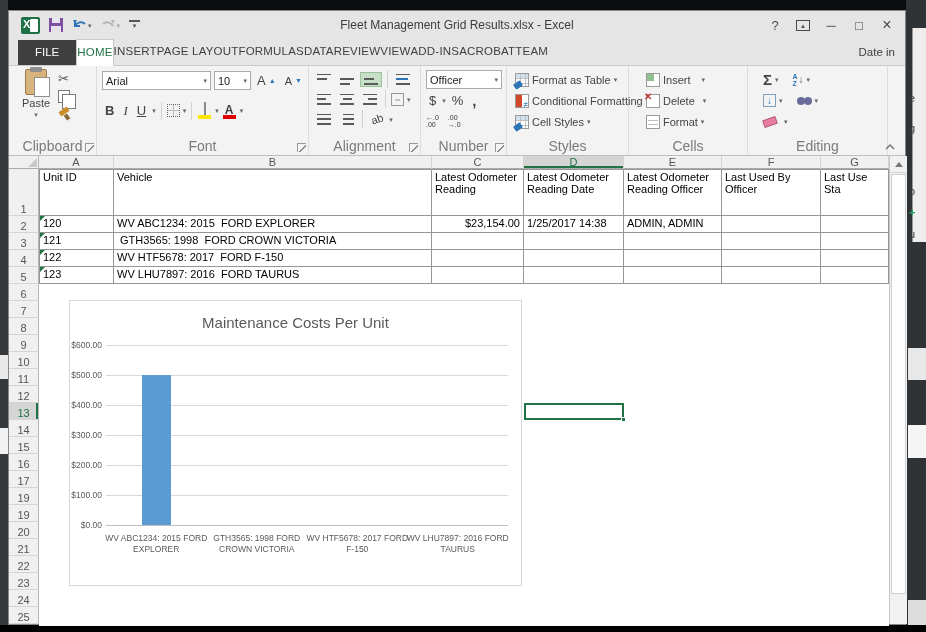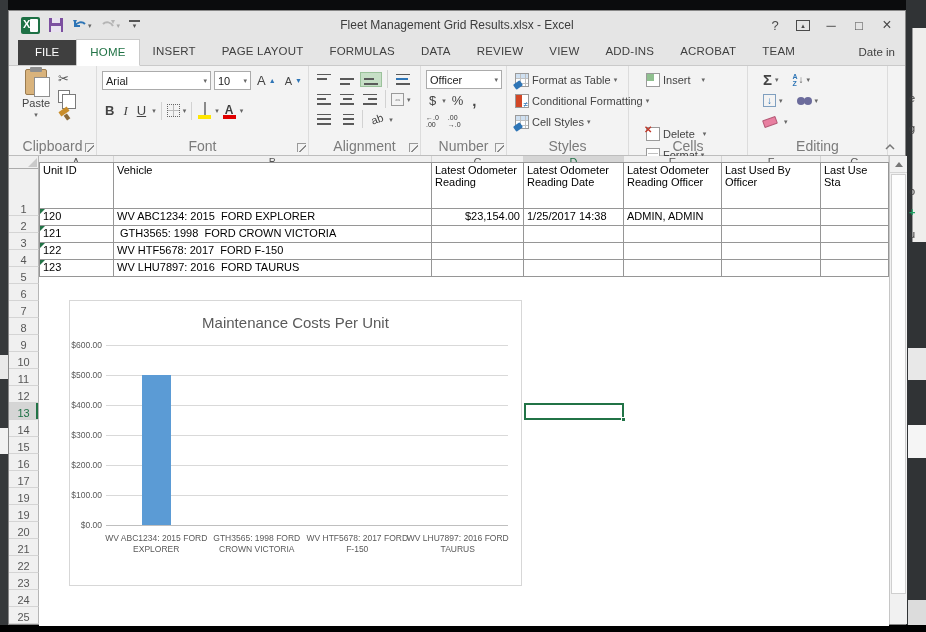--- a/index.html
+++ b/index.html
@@ -32,21 +32,21 @@
   .caret{font-size:7px;color:#666;line-height:1;}
   .caret.dim{color:#aaa;}
   .qat-custom{width:11px;height:10px;border-top:2px solid #555;color:#555;font-size:7px;line-height:8px;text-align:center;}
   .win-title{position:absolute;left:0;right:0;text-align:center;font-size:12px;color:#3c3c3c;pointer-events:none;}
   .win-controls{margin-left:auto;display:flex;align-items:center;gap:0;padding-right:4px;z-index:2;}
   .wc{width:28px;height:22px;display:flex;align-items:center;justify-content:center;font-size:13px;color:#4a4a4a;}
   .ribopt{width:14px;height:11px;border:1px solid #4a4a4a;position:relative;font-size:7px;line-height:9px;text-align:center;color:#4a4a4a;}
   
   .tabrow{position:absolute;left:0;top:28px;width:100%;height:27px;background:#e5e5e5;display:flex;align-items:flex-end;border-bottom:1px solid #cacaca;}
   .tab-file{background:#3f3f3f;color:#fff;font-size:11.5px;padding:6px 17px 7px;margin-left:9px;}
-  .tab{font-size:11.5px;color:#3f3f3f;padding:6px 13px 7px;letter-spacing:.2px;}
+  .tab{font-size:11.5px;color:#3f3f3f;padding:6px 0 7px;letter-spacing:.2px;}
   .tab.active{background:#fff;color:#217346;border:1px solid #cacaca;border-bottom:1px solid #fff;margin-bottom:-1px;}
   .signin{margin-left:auto;font-size:11.5px;color:#3f3f3f;padding:6px 10px 7px;}
   
   .ribbon{position:absolute;left:0;top:55px;width:100%;height:90px;background:#f3f3f3;border-bottom:1px solid #bdbdbd;display:flex;}
   .grp{position:relative;border-right:1px solid #dcdcdc;padding:3px 3px 16px 5px;flex:none;}
   .grp-label{position:absolute;bottom:1px;left:0;right:0;text-align:center;font-size:14px;color:#7b7b7b;}
   .launcher{position:absolute;right:2px;bottom:3px;width:9px;height:9px;border-left:1px solid #999;border-top:1px solid #999;
             background:linear-gradient(135deg,transparent 55%,#8a8a8a 55%,#8a8a8a 68%,transparent 68%);}
   .rrow{display:flex;align-items:center;height:23px;gap:3px;}
   .rbtn{display:inline-flex;align-items:center;gap:3px;font-size:11px;color:#444;padding:1px 3px;}
@@ -100,21 +100,21 @@
   .corner:after{content:"";position:absolute;right:1px;bottom:1px;border-left:9px solid transparent;border-bottom:9px solid #c9c9c9;}
   .colh{height:13px;background:#f0f0f0;border-right:1px solid #d4d4d4;border-bottom:1px solid #ababab;
         font-size:11px;color:#565656;text-align:center;line-height:12px;}
   .colh.sel{background:#d5d5d5;color:#1e7145;box-shadow:inset 0 -2px 0 #217346;}
   .rowheads{position:absolute;left:0;top:158px;width:30px;}
   .rowh{width:30px;border-right:1px solid #b5b5b5;border-bottom:1px solid #d4d4d4;background:#f0f0f0;
         font-size:11px;color:#565656;display:flex;align-items:flex-end;justify-content:center;}
   .rowh.sel{background:#d5d5d5;color:#1e7145;box-shadow:inset -2px 0 0 #217346;}
   .gridbody{position:absolute;left:30px;top:158px;width:850px;height:457px;background:#fff;}
   
-  .xltable{position:absolute;left:30px;top:151px;display:grid;background:#fff;}
+  .xltable{position:absolute;left:30px;top:158px;display:grid;background:#fff;}
   .tcell{border-right:1px solid #969696;border-bottom:1px solid #969696;font-size:11px;color:#000;
          padding:0 3px;white-space:pre;overflow:hidden;position:relative;line-height:15px;}
   .tcell.leftedge{border-left:1px solid #969696;}
   .tcell.topedge{border-top:1px solid #969696;}
   .tcell.hdr{white-space:normal;line-height:12px;padding-top:1px;align-items:flex-start;}
   .tcell.money{text-align:right;}
   .tri{position:absolute;left:0;top:0;width:0;height:0;border-top:5px solid #217346;border-right:5px solid transparent;}
   
   .selbox{position:absolute;border:2px solid #217346;background:transparent;}
   .selbox .handle{position:absolute;right:-4px;bottom:-4px;width:5px;height:5px;background:#217346;border:1px solid #fff;}
@@ -400,21 +400,21 @@
       </div>
 
       <div class="grp" style="width:119px;padding-left:14px;">
         <div class="rrow" style="height:21px;">
           <span class="rbtn">
             <span class="cells-ic ins"></span>
             <span>Insert</span>
             <span class="caret" style="margin-left:8px;">▾</span>
           </span>
         </div>
-        <div class="rrow" style="height:21px;margin-top:33px;">
+        <div class="rrow" style="height:21px;">
           <span class="rbtn">
             <span class="cells-ic del"></span>
             <span>Delete</span>
             <span class="caret" style="margin-left:5px;">▾</span>
           </span>
         </div>
         <div class="rrow" style="height:21px;">
           <span class="rbtn">
             <span class="cells-ic fmt"></span>
             <span>Format</span>

